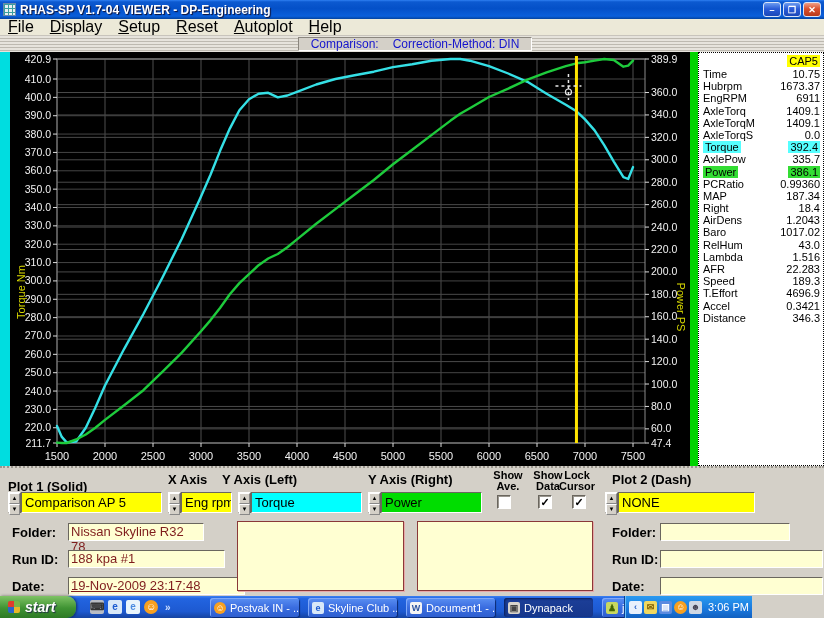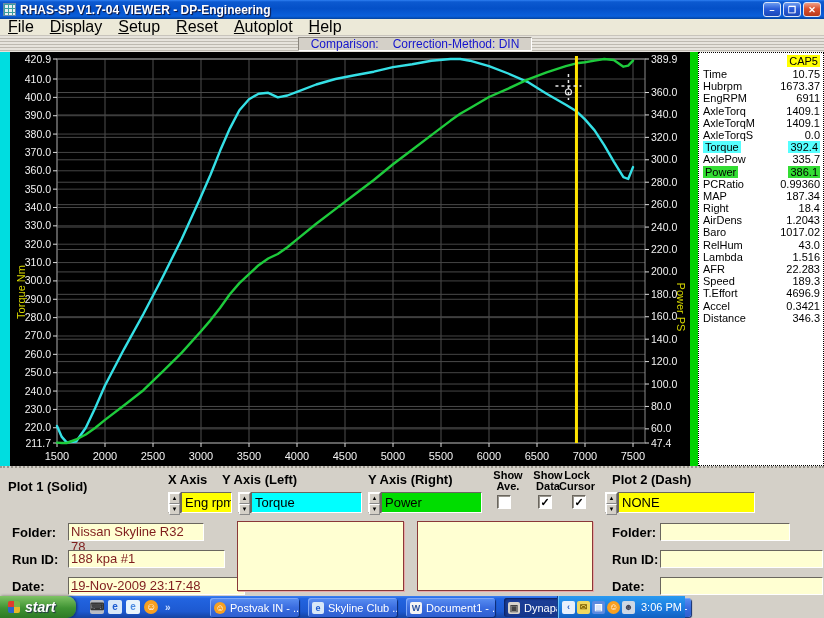--- a/index.html
+++ b/index.html
@@ -66,21 +66,21 @@
     box-shadow:inset 1px 1px 0 #9a968e; font-size:11px; line-height:13px; text-align:center; font-weight:bold; color:#000; }
 
   
   #infopanel { position:absolute; left:0; top:518px; width:824px; height:78px; background:#d4d0c8; }
   .ilabel { position:absolute; font-weight:bold; font-size:13px; color:#000; }
   .ifield { position:absolute; height:18px; background:#ffffd2; border:1px solid; border-color:#6a665e #fff #fff #6a665e;
     font-family:"Liberation Sans",sans-serif; font-size:13px; color:#7f1d1d; padding:0 2px; }
   .cbox { position:absolute; height:70px; background:#ffffd2; border:1px solid #8a3838; box-shadow:1px 1px 0 #e8a8a8; }
 
   
-  #taskbar { position:absolute; left:0; top:596px; width:685px; height:22px;
+  #taskbar { position:absolute; left:0; top:596px; width:752px; height:22px;
     background:linear-gradient(180deg,#3c81f3 0%,#2264e0 12%,#1d59d1 70%,#1543a0 100%); display:flex; align-items:center; }
   #startbtn { position:absolute; left:0; top:0; width:76px; height:22px; border-radius:0 9px 9px 0;
     background:linear-gradient(180deg,#7fc365 0%,#3f9333 55%,#2d7a24 100%);
     color:#fff; font-weight:bold; font-style:italic; font-size:14px;
     display:flex; align-items:center; gap:5px; padding-left:8px;
     box-shadow:1px 0 3px rgba(0,0,0,.5); text-shadow:1px 1px 1px #234; }
   .xpflag { width:12px; height:12px; border-radius:2px; overflow:hidden; display:grid; grid-template:6px 6px / 6px 6px; }
   .xpflag i:nth-child(1){background:#e23c2c;} .xpflag i:nth-child(2){background:#7ab648;}
   .xpflag i:nth-child(3){background:#2a66c8;} .xpflag i:nth-child(4){background:#e8b828;}
   #quicklaunch { position:absolute; left:90px; top:0; height:22px; display:flex; align-items:center; gap:4px; }
@@ -405,20 +405,27 @@
     <div class="hdr" style="left:612px; top:4px;">Plot 2 (Dash)</div>
     <div id="cbheaders">
         <div class="hdr2" style="left: 488px; top: 2px; width: 40px;">Show
 Ave.</div>
         <div class="hdr2" style="left: 528px; top: 2px; width: 40px;">Show
 Data</div>
         <div class="hdr2" style="left: 557px; top: 2px; width: 40px;">Lock
 Cursor</div>
       </div>
 
+    <div class="combo" style="left:8px; top:24px; width:154px;">
+      <div class="spin">
+          <div>▲</div>
+          <div>▼</div>
+        </div>
+      <div class="cfield" style="background:#ffff00;">Comparison AP 5</div>
+    </div>
     <div class="combo" style="left:168px; top:24px; width:64px;">
       <div class="spin">
           <div>▲</div>
           <div>▼</div>
         </div>
       <div class="cfield" style="background:#ffff00;">Eng rpm</div>
     </div>
     <div class="combo" style="left:238px; top:24px; width:124px;">
       <div class="spin">
           <div>▲</div>

